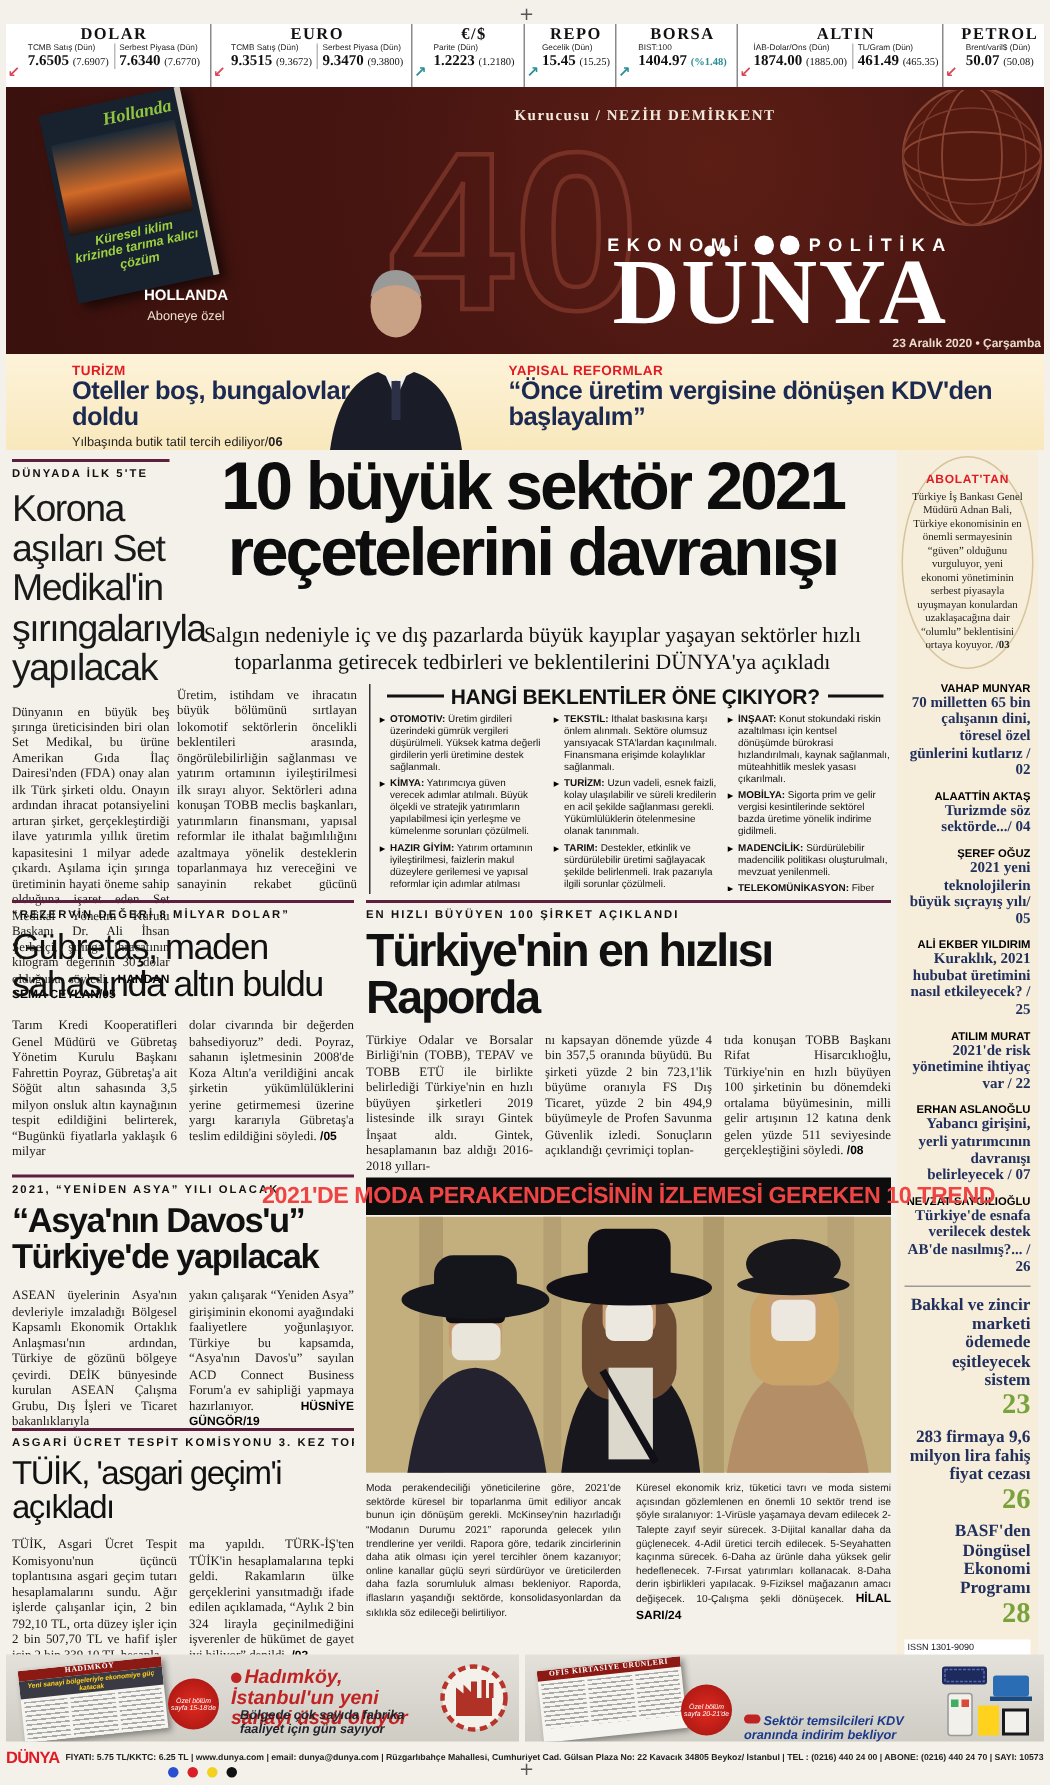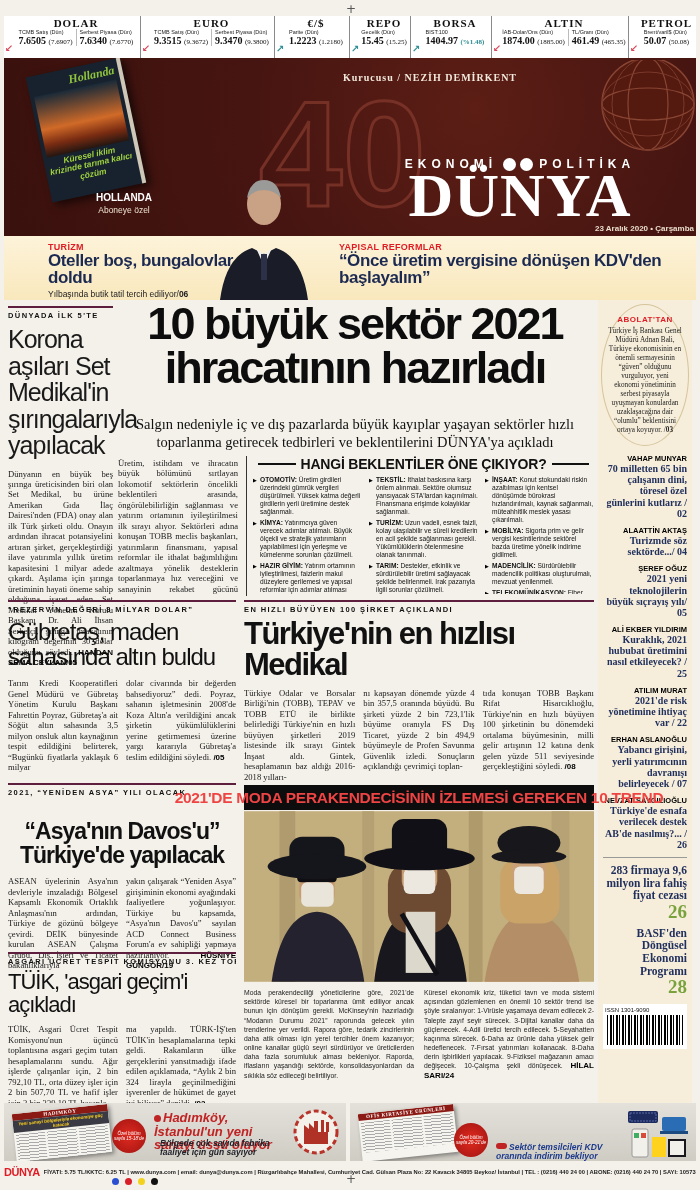--- a/index.html
+++ b/index.html
@@ -103,21 +103,21 @@
   #gubretas .hl{font:24px "Liberation Sans",sans-serif;font-weight:normal;letter-spacing:-1px;line-height:1.05;margin:5px 0 9px;}
   .twocol{display:flex;gap:8px;}
   .twocol .c{flex:1;}
   #gintek{top:600px;left:244px;width:350px;}
   #gintek .hl{font:bold 31px "Liberation Sans",sans-serif;letter-spacing:-1.5px;line-height:1;margin:4px 0 8px;}
   .threecol{display:flex;gap:8px;}
   .threecol .c{flex:1;}
 
   
   #asya{top:783px;left:8px;width:228px;}
-  #asya .hl{font:bold 23px "Liberation Sans",sans-serif;letter-spacing:-1px;line-height:1.03;margin:23px 0 9px;text-align:center;}
+  #asya .hl{font:bold 23px "Liberation Sans",sans-serif;letter-spacing:-1px;line-height:1.03;margin:5px 0 9px;}
   #tuik{top:952px;left:8px;width:228px;}
   #tuik .hl{font:22px "Liberation Sans",sans-serif;font-weight:normal;letter-spacing:-1px;line-height:1.05;margin:4px 0 8px;}
 
   
   #moda-banner{top:785px;left:244px;width:350px;height:25px;background:#0d0d0d;color:#ef4444;
      display:flex;align-items:center;justify-content:center;font:bold 15.5px "Liberation Sans",sans-serif;letter-spacing:-.3px;white-space:nowrap;}
   #moda-photo{top:810px;left:244px;width:350px;height:173px;}
   #moda-cap{top:988px;left:244px;width:350px;display:flex;gap:10px;}
   .capcol{flex:1;font:6.8px "Liberation Sans",sans-serif;line-height:1.35;text-align:justify;color:#222;}
 
@@ -288,21 +288,21 @@
   </div>
 
   <div id="lead" class="abs rule">
     <div class="kicker">DÜNYADA İLK 5'TE</div>
     <div class="hl">Korona aşıları Set Medikal'in şırıngalarıyla yapılacak</div>
     <div class="body"><span>Dünyanın en büyük beş şırınga üreticisinden biri olan Set Medikal, bu ürüne Amerikan Gıda İlaç Dairesi'nden (FDA) onay alan ilk Türk şirketi oldu. Onayın ardından ihracat potansiyelini artıran şirket, gerçekleştirdiği ilave yatırımla yıllık üretim kapasitesini 1 milyar adede çıkardı. Aşılama için şırınga üretiminin hayati öneme sahip olduğuna işaret eden Set Medikal Yönetim Kurulu Başkanı Dr. Ali İhsan Şerbetçi, şırınga ihracatının kilogram değerinin 30 dolar olduğunu söyledi.</span> <b class="byline">HANDAN SEMA CEYLAN/05</b></div>
   </div>
 
   <div id="main-hl" class="abs">
     <div>10 büyük sektör 2021</div>
-    <div>ihracatının hazırladı</div>
+    <div>reçetelerini davranışı</div>
   </div>
   <div id="main-sub" class="abs">Salgın nedeniyle iç ve dış pazarlarda büyük kayıplar yaşayan sektörler hızlı toparlanma getirecek tedbirleri ve beklentilerini DÜNYA'ya açıkladı</div>
   <div id="main-body" class="abs body">
     <span>Üretim, istihdam ve ihracatın büyük bölümünü sırtlayan lokomotif sektörlerin öncelikli beklentileri arasında, öngörülebilirliğin sağlanması ve yatırım ortamının iyileştirilmesi ilk sırayı alıyor. Sektörleri adına konuşan TOBB meclis başkanları, yatırımların finansmanı, yapısal reformlar ile ithalat bağımlılığını azaltmaya yönelik desteklerin toparlanmaya hız vereceğini ve sanayinin rekabet gücünü artıracağını vurguladı.</span> <b class="byline">YENER KARADENİZ/10</b>
   </div>
 
   <div id="beklenti" class="abs">
     <div class="boxtitle sans">
         <span>HANGİ BEKLENTİLER ÖNE ÇIKIYOR?</span>
       </div>
@@ -353,20 +353,24 @@
     </div>
     <div class="auth">
       <div class="an">ERHAN ASLANOĞLU</div>
       <div class="atx"><span>Yabancı girişini, yerli yatırımcının davranışı belirleyecek / </span><b>07</b></div>
     </div>
     <div class="auth">
       <div class="an">NEVZAT SAYGILIOĞLU</div>
       <div class="atx"><span>Türkiye'de esnafa verilecek destek AB'de nasılmış?... / </span><b>26</b></div>
     </div>
     <div id="sb-div"></div>
+    <div class="teaser">
+      <div class="ttx">Bakkal ve zincir marketi ödemede eşitleyecek sistem</div>
+      <div class="tnum">23</div>
+    </div>
     <div class="teaser">
       <div class="ttx">283 firmaya 9,6 milyon lira fahiş fiyat cezası</div>
       <div class="tnum">26</div>
     </div>
     <div class="teaser">
       <div class="ttx">BASF'den Döngüsel Ekonomi Programı</div>
       <div class="tnum">28</div>
     </div>
     <div id="issnbox">
       <div id="issn">ISSN 1301-9090</div>
@@ -379,21 +383,21 @@
     <div class="kicker">“REZERVİN DEĞERİ 8 MİLYAR DOLAR”</div>
     <div class="hl">Gübretaş, maden sahasında altın buldu</div>
     <div class="twocol">
       <div class="c body">Tarım Kredi Kooperatifleri Genel Müdürü ve Gübretaş Yönetim Kurulu Başkanı Fahrettin Poyraz, Gübretaş'a ait Söğüt altın sahasında 3,5 milyon onsluk altın kaynağının tespit edildiğini belirterek, “Bugünkü fiyatlarla yaklaşık 6 milyar</div>
       <div class="c body"><span>dolar civarında bir değerden bahsediyoruz” dedi. Poyraz, sahanın işletmesinin 2008'de Koza Altın'a verildiğini ancak şirketin yükümlülüklerini yerine getirmemesi üzerine yargı kararıyla Gübretaş'a teslim edildiğini söyledi.</span> <b class="byline">/05</b></div>
     </div>
   </div>
 
   <div id="gintek" class="abs rule">
     <div class="kicker">EN HIZLI BÜYÜYEN 100 ŞİRKET AÇIKLANDI</div>
-    <div class="hl">Türkiye'nin en hızlısı Medikal</div>
+    <div class="hl">Türkiye'nin en hızlısı Raporda</div>
     <div class="threecol">
       <div class="c body">Türkiye Odalar ve Borsalar Birliği'nin (TOBB), TEPAV ve TOBB ETÜ ile birlikte belirlediği Türkiye'nin en hızlı büyüyen şirketleri 2019 listesinde ilk sırayı Gintek İnşaat aldı. Gintek, hesaplamanın baz aldığı 2016-2018 yılları-</div>
       <div class="c body">nı kapsayan dönemde yüzde 4 bin 357,5 oranında büyüdü. Bu şirketi yüzde 2 bin 723,1'lik büyüme oranıyla FS Dış Ticaret, yüzde 2 bin 494,9 büyümeyle de Profen Savunma Güvenlik izledi. Sonuçların açıklandığı çevrimiçi toplan-</div>
       <div class="c body"><span>tıda konuşan TOBB Başkanı Rifat Hisarcıklıoğlu, Türkiye'nin en hızlı büyüyen 100 şirketinin bu dönemdeki ortalama büyümesinin, milli gelir artışının 12 katına denk gelen yüzde 511 seviyesinde gerçekleştiğini söyledi.</span> <b class="byline">/08</b></div>
     </div>
   </div>
 
   <div id="asya" class="abs rule">
     <div class="kicker">2021, “YENİDEN ASYA” YILI OLACAK</div>
     <div class="hl">“Asya'nın Davos'u” Türkiye'de yapılacak</div>

